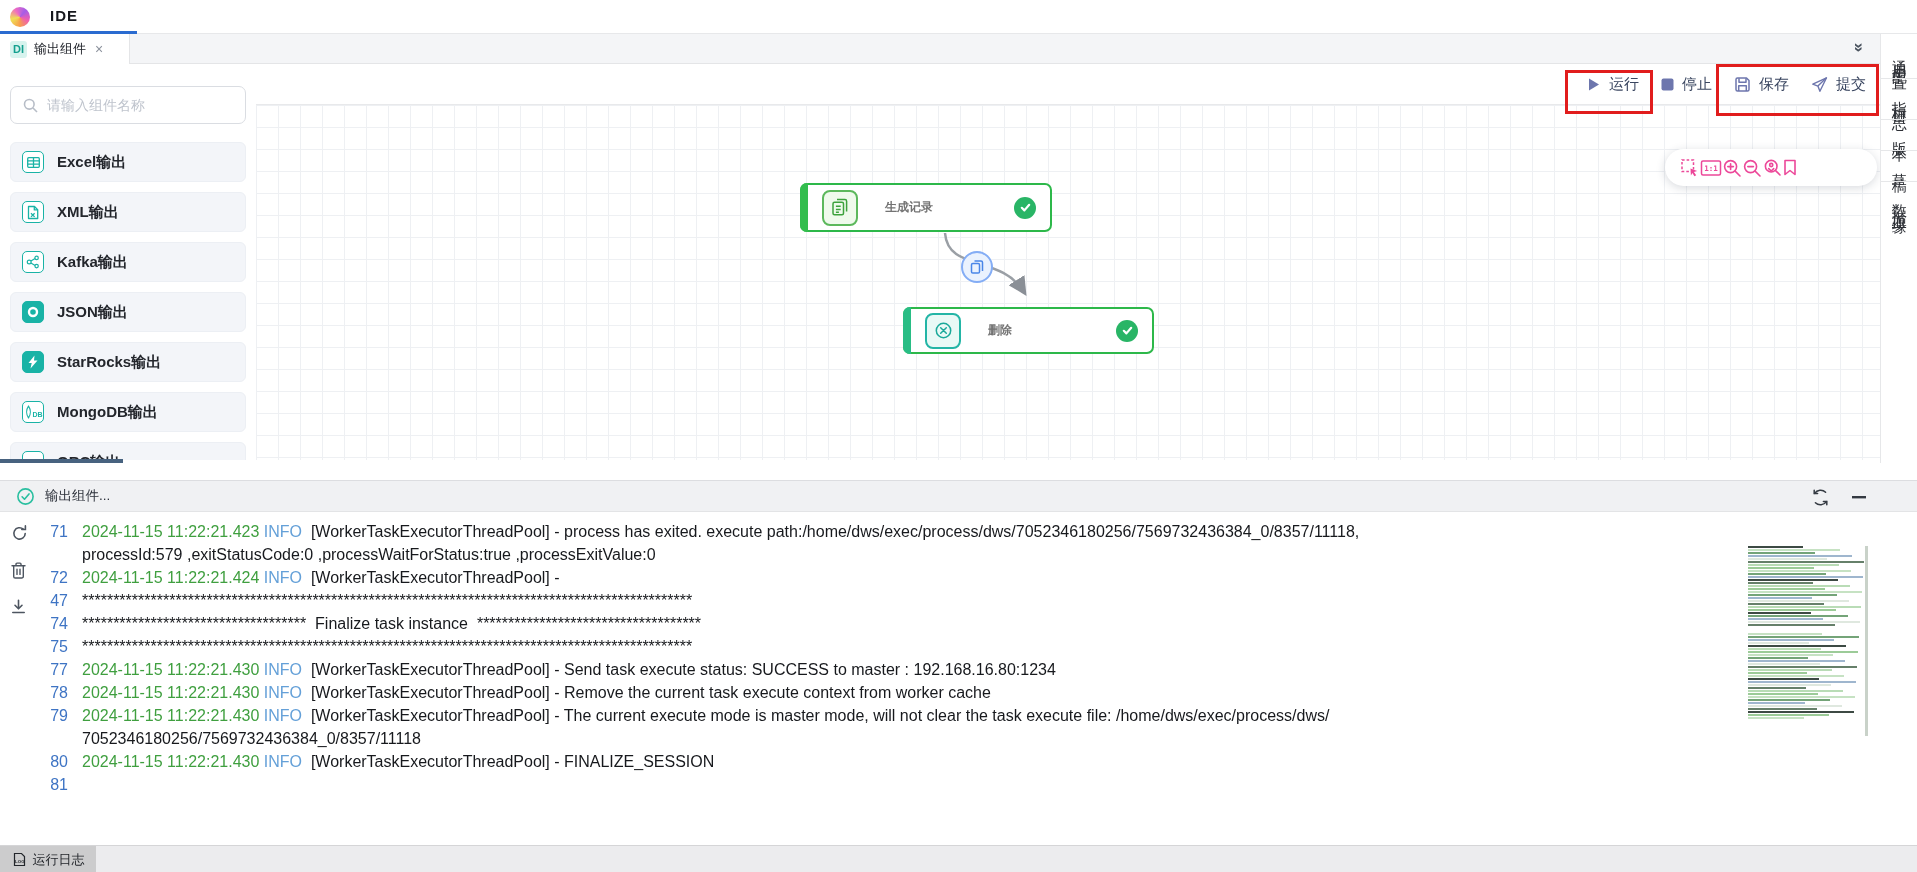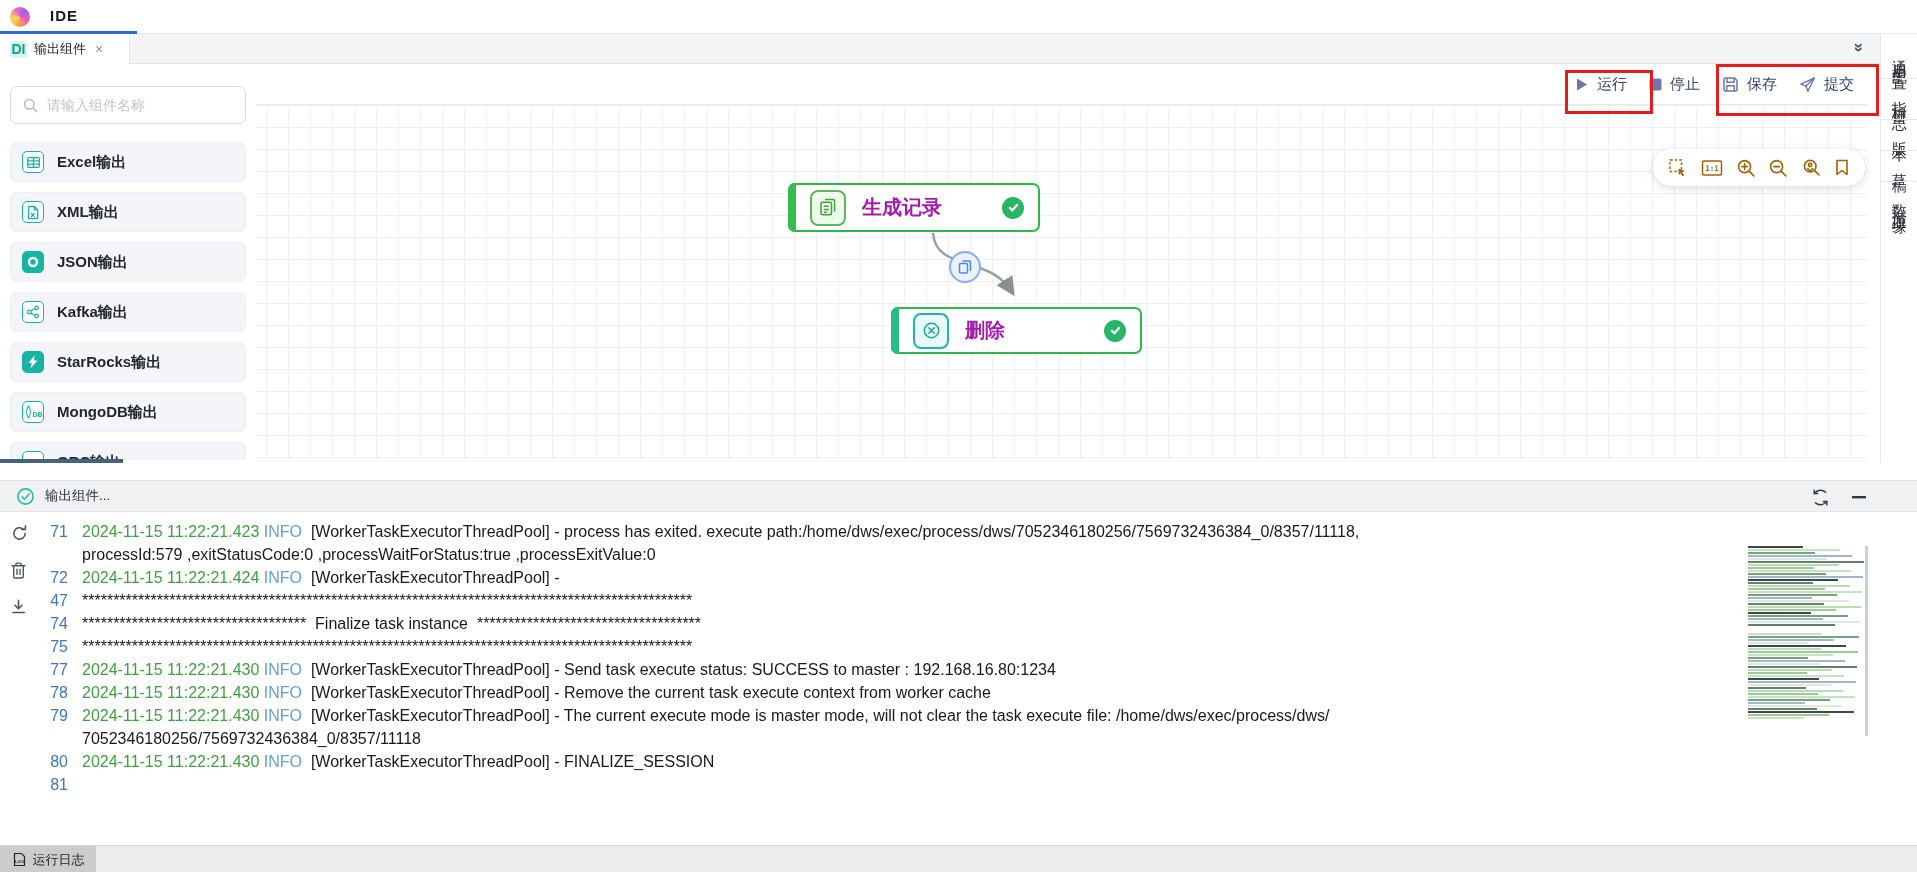--- a/index.html
+++ b/index.html
@@ -11,61 +11,61 @@
   
   .header { position:absolute; left:0; top:0; width:100%; height:34px; background:#fff; border-bottom:1px solid #e7e8ea; z-index:20; }
   .logo { position:absolute; left:10px; top:7px; width:20px; height:20px; border-radius:50%;
           background:conic-gradient(from 40deg,#a45de8,#ef5fb0,#f7a04c,#efe055,#f06bc2,#a45de8); }
   .app-title { position:absolute; left:50px; top:7px; font-size:15px; font-weight:700; color:#16181d; letter-spacing:1px; }
   .header-underline { position:absolute; left:0; top:31px; width:137px; height:3px; background:#2a6bd0; }
   
   .tabbar { position:absolute; left:0; top:34px; width:1880px; height:30px; background:#f4f5f7; border-bottom:1px solid #e4e5e7; z-index:19; }
   .tab { position:absolute; left:0; top:0; width:130px; height:30px; background:#fff; border-right:1px solid #e4e5e7;
          display:flex; align-items:center; padding:0 10px; gap:7px; cursor:pointer; }
-  .tab-badge { width:17px; height:17px; background:#d7f3ee; color:#14a08f; font-size:14px; font-weight:700; border-radius:3px;
+  .tab-badge { width:17px; height:17px; background:#d7f3ee; color:#14a08f; font-size:11px; font-weight:700; border-radius:3px;
                display:flex; align-items:center; justify-content:center; flex:none; }
   .tab-label { font-size:13px; color:#21242b; white-space:nowrap; }
   .tab-close { color:#8b919c; font-size:14px; margin-left:2px; cursor:pointer; }
   .collapse-icon { position:absolute; right:16px; top:5px; font-size:17px; color:#49525e; font-weight:700;
                    transform:rotate(90deg); cursor:pointer; line-height:1; }
   
   .sidebar { position:absolute; left:0; top:64px; width:256px; height:396px; background:#fff; overflow:hidden; z-index:2; }
   .search-box { position:absolute; left:10px; top:22px; width:236px; height:38px; border:1px solid #dadde2; border-radius:7px;
                 background:#fff; display:flex; align-items:center; padding:0 12px; gap:9px; color:#b7bdc7; }
   .search-box input { border:none; outline:none; flex:1; font-size:14px; color:#333; background:transparent;
                       font-family:inherit; }
   .search-box input::placeholder { color:#bfc4cd; }
   .side-list { position:absolute; left:10px; top:78px; width:236px; }
   .side-item { height:40px; margin-bottom:10px; background:#f3f5f9; border:1px solid #eceff4; border-radius:6px;
                display:flex; align-items:center; padding:0 11px; gap:13px; cursor:grab; }
   .side-icon { width:22px; height:22px; border:1.5px solid #19b3a6; border-radius:5px; color:#19b3a6; background:#fff;
                display:flex; align-items:center; justify-content:center; flex:none; }
   .side-icon.filled { background:#19b3a6; color:#fff; }
   .side-label { font-size:15px; font-weight:700; color:#23262c; white-space:nowrap; }
   
-  .canvas { position:absolute; left:244px; top:64px; width:1624px; height:396px; background:#fff; z-index:1;padding-left:24px; }
+  .canvas { position:absolute; left:256px; top:64px; width:1624px; height:396px; background:#fff; z-index:1;padding-left:24px; }
   .actions-row { position:absolute; left:0; top:0; width:100%; height:41px; background:#fff; border-bottom:1px solid #e8e9eb; }
   .actions { position:absolute; right:14px; top:0; height:41px; display:flex; align-items:center; gap:22px; }
   .action-btn { display:flex; align-items:center; gap:8px; font-size:15px; color:#3a4660; cursor:pointer; white-space:nowrap; }
   .action-btn .ic { color:#6d76ad; display:flex; align-items:center; }
   .grid-area { position:absolute; left:0; top:41px; width:100%; height:355px;
     background-image:linear-gradient(#eef0f3 1px,transparent 1px),linear-gradient(90deg,#eef0f3 1px,transparent 1px);
     background-size:22px 22px; }
   .canvas-pill { position:absolute; left:1409px; top:85px; width:212px; height:37px; background:#fff; border-radius:19px;
-                 box-shadow:0 2px 10px rgba(40,50,70,.18); display:flex; align-items:center; justify-content:space-between;
-                 padding:0 15px; z-index:6; color:#a16207; }
+                 box-shadow:0 2px 10px rgba(40,50,70,.18); display:flex; align-items:center; 
+                 padding:0 15px; z-index:6; color:#ec4899; }
   .canvas-pill .tool { display:flex; align-items:center; cursor:pointer; }
   .edge-layer { position:absolute; left:0; top:0; width:1624px; height:396px; pointer-events:none; z-index:3; }
   .edge-badge { position:absolute; left:705px; top:187px; width:32px; height:32px; border-radius:50%; background:#eaf2fe;
                 border:2px solid #84adf5; display:flex; align-items:center; justify-content:center; color:#4a86e8; z-index:4; cursor:pointer; }
   .flow-node { position:absolute; height:49px; background:#fff; border:2px solid #2db84a; border-radius:7px;
                display:flex; align-items:center; z-index:5; cursor:move; }
   .node-bar { position:absolute; left:-2px; top:-2px; bottom:-2px; width:8px; border-radius:7px 0 0 7px; }
   .node-icon { margin-left:20px; width:36px; height:36px; border-radius:8px; display:flex; align-items:center; justify-content:center; flex:none; }
-  .node-label { margin-left:16px; font-size:20px; font-weight:700; color:#a21caf; white-space:nowrap; }
+  .node-label { margin-left:27px; font-size:12px; font-weight:700; color:#737373; white-space:nowrap; }
   .node-check { position:absolute; right:14px; width:22px; height:22px; border-radius:50%; background:#29b566;
                 display:flex; align-items:center; justify-content:center; }
   
   .anno { position:absolute; border:3px solid #e11d1d; z-index:30; pointer-events:none; }
   .anno-run { left:1565px; top:70px; width:88px; height:44px; }
   .anno-save { left:1716px; top:64px; width:163px; height:52px; }
   
   .rail { position:absolute; left:1880px; top:34px; width:37px; height:429px; background:#fff; border-left:1px solid #e6e7e9;
           z-index:3; display:flex; flex-direction:column; align-items:center; padding-top:14px; }
   .rail-item { writing-mode:vertical-rl; text-orientation:upright; font-size:15px; color:#2c2f35; letter-spacing:5px;
@@ -142,37 +142,37 @@
           <span class="side-icon">
             <svg width="14" height="15" viewBox="0 0 14 15" fill="none" stroke="currentColor" stroke-width="1.3" stroke-linejoin="round">
               <path d="M2.5 1.5h6l3.2 3.2v8.8H2.5z"></path>
               <path d="M8.3 1.5v3.4h3.4"></path>
               <path d="M5 8.3l3.6 3.6M8.6 8.3L5 11.9"></path>
             </svg>
           </span>
           <span class="side-label">XML输出</span>
         </div>
         <div class="side-item">
-          <span class="side-icon filled">
-            <svg width="14" height="14" viewBox="0 0 14 14" fill="none" stroke="currentColor" stroke-width="2.4">
-              <circle cx="7" cy="7" r="4"></circle>
-            </svg>
-          </span>
-          <span class="side-label">JSON输出</span>
-        </div>
-        <div class="side-item">
           <span class="side-icon">
             <svg width="14" height="14" viewBox="0 0 14 14" fill="none" stroke="currentColor" stroke-width="1.2">
               <circle cx="10.6" cy="2.9" r="1.7"></circle>
               <circle cx="10.6" cy="11.1" r="1.7"></circle>
               <circle cx="3.2" cy="7" r="1.9"></circle>
               <path d="M4.9 6.1 L9.1 3.6 M4.9 7.9 L9.1 10.4"></path>
             </svg>
           </span>
           <span class="side-label">Kafka输出</span>
+        </div>
+        <div class="side-item">
+          <span class="side-icon filled">
+            <svg width="14" height="14" viewBox="0 0 14 14" fill="none" stroke="currentColor" stroke-width="2.4">
+              <circle cx="7" cy="7" r="4"></circle>
+            </svg>
+          </span>
+          <span class="side-label">JSON输出</span>
         </div>
         <div class="side-item">
           <span class="side-icon filled">
             <svg width="12" height="14" viewBox="0 0 12 14">
               <path d="M7.5 0.5 L1.5 8 h3.2 L3.5 13.5 L10.5 5.5 H7 Z" fill="currentColor"></path>
             </svg>
           </span>
           <span class="side-label">StarRocks输出</span>
         </div>
         <div class="side-item">

